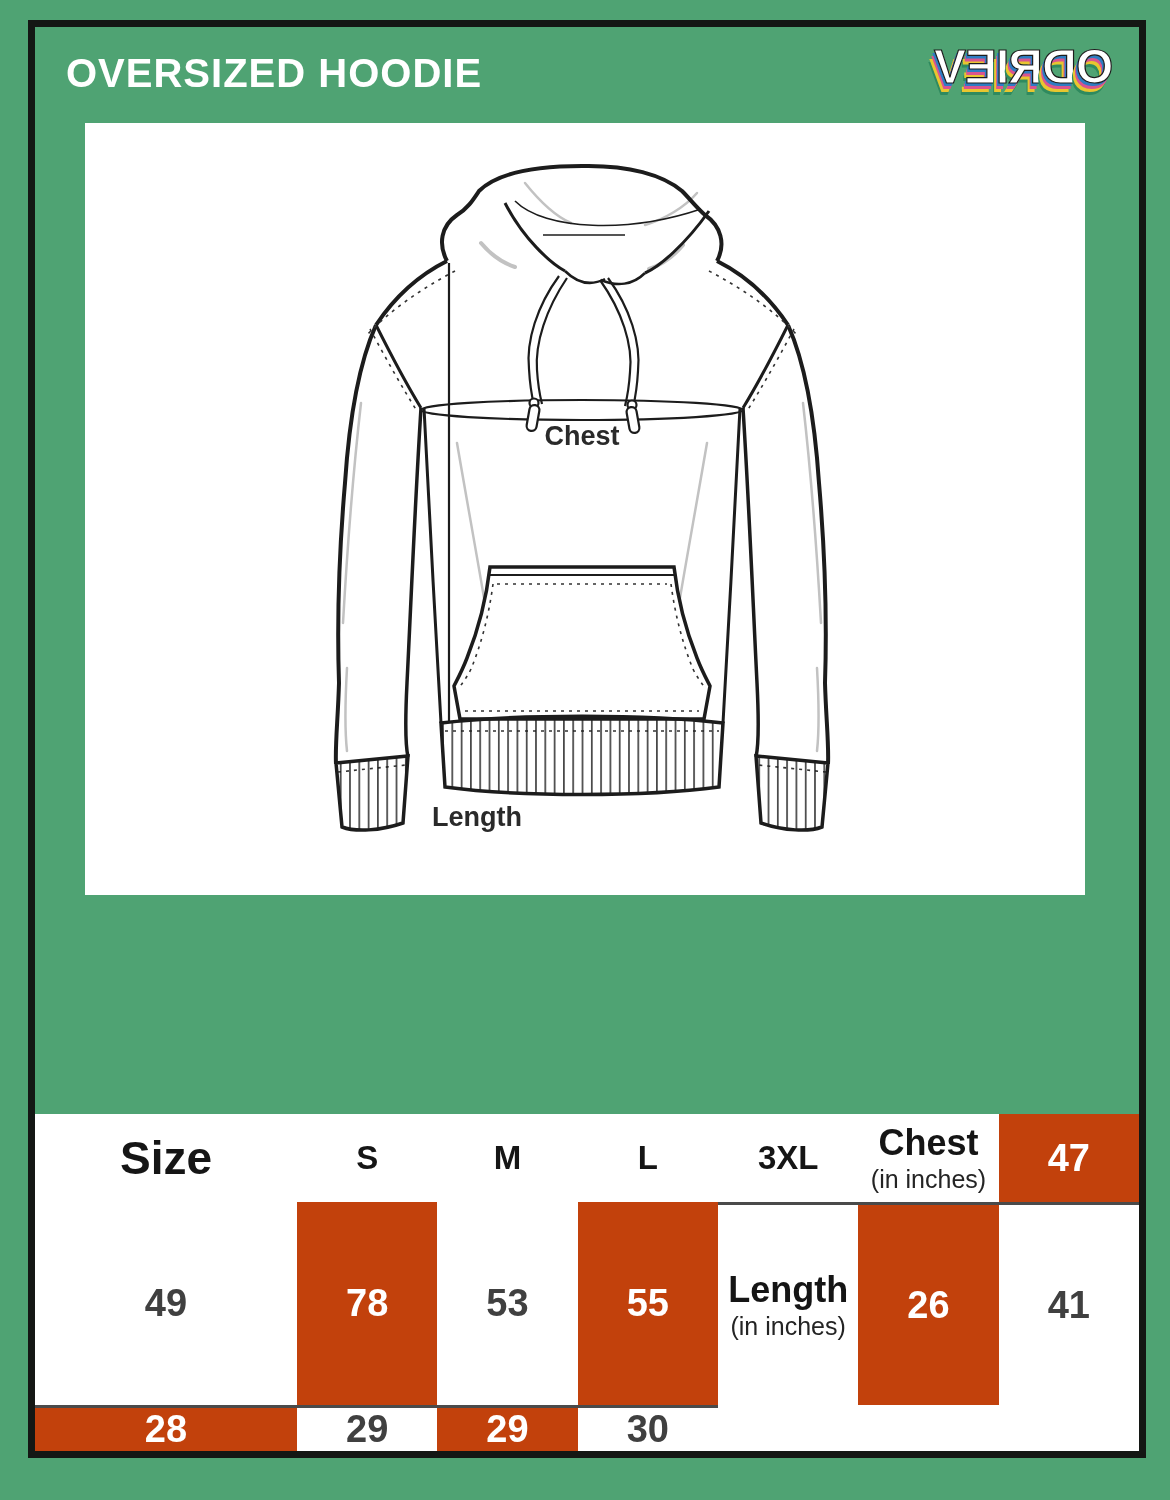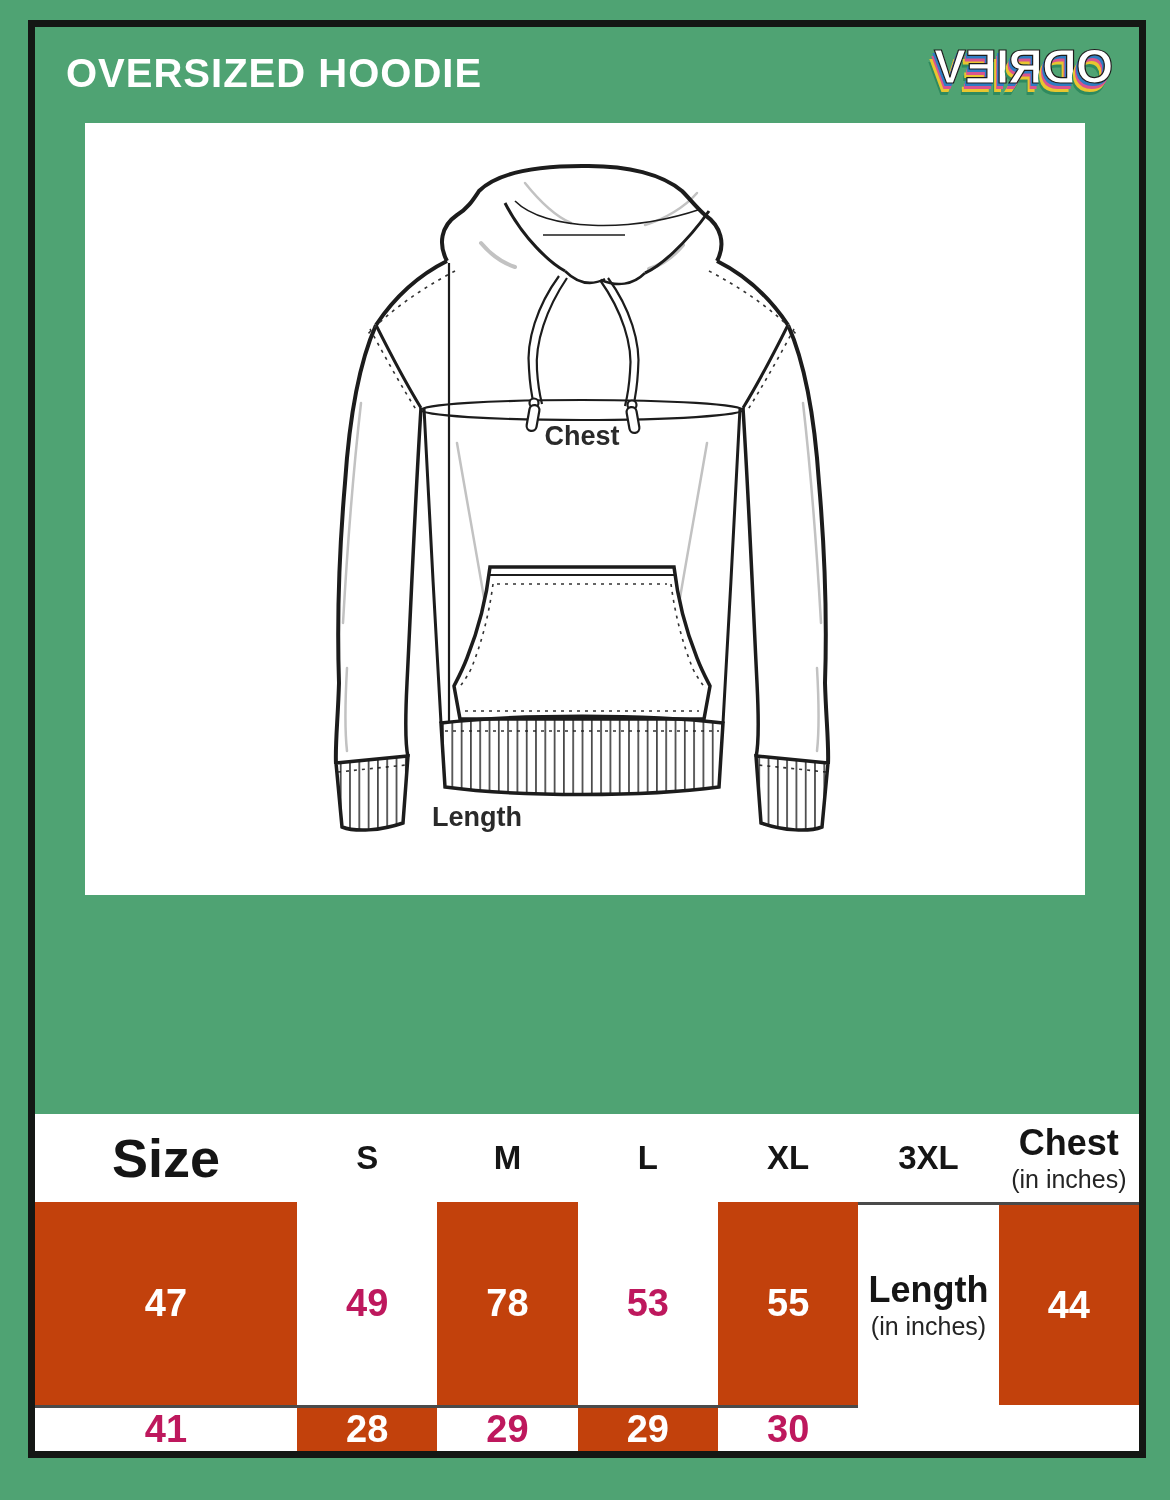--- a/index.html
+++ b/index.html
@@ -19,25 +19,25 @@
           -webkit-text-stroke:1.2px #1d1d1d;
           text-shadow: 2px 3px 0 #2E7CC3, 3px 6px 0 #D9548F, 5px 9px 0 #E8C62F, 6px 12px 0 #2F8A5F; }
   .box { position:absolute; left:50px; top:96px; width:1000px; height:772px; background:#ffffff; }
   .box svg { width:100%; height:100%; display:block; }
 
   
   .ts { flex:1; display:grid; grid-template-columns:262px repeat(6,1fr);
         grid-template-rows:88px 203px 1fr; background:#ffffff; }
   .cell { display:flex; align-items:center; justify-content:center; }
   .head { font-weight:bold; font-size:33px; color:#151515; }
-  .size-head { font-size:54px; }
+  .size-head { font-size:46px; }
   .rowlab { flex-direction:column; }
   .rl { font-weight:bold; font-size:36px; color:#151515; }
   .rs { font-size:25px; color:#242424; margin-top:1px; }
-  .val { font-weight:bold; font-size:38px; color:#be185d; }
+  .val { font-weight:bold; font-size:38px; color:#404040; }
   .hl { background:#c2410c; color:#ffffff; }
   .val.hl { color:#ffffff; }
   .bt { border-top:3px solid #4a4a4a; }
 
   .sketch-label { font-family:"Liberation Sans", sans-serif; font-weight:bold; fill:#2a2a2a; }
 </style>
 </head>
 <body>
 
 <div class="frame">
@@ -138,37 +138,36 @@
       </svg>
     </div>
   </div>
 
   <div class="ts">
 
     <div class="cell head size-head">Size</div>
     <div class="cell head">S</div>
     <div class="cell head">M</div>
     <div class="cell head">L</div>
-    <div class="cell head">XL</div>
     <div class="cell head">3XL</div>
 
     <div class="cell rowlab">
       <div class="rl">Chest</div>
       <div class="rs">(in inches)</div>
     </div>
     <div class="cell val hl">47</div>
     <div class="cell val">49</div>
     <div class="cell val hl">78</div>
     <div class="cell val">53</div>
     <div class="cell val hl">55</div>
 
     <div class="cell rowlab bt">
       <div class="rl">Length</div>
       <div class="rs">(in inches)</div>
     </div>
-    <div class="cell val hl bt">44</div>
+    <div class="cell val hl bt">26</div>
     <div class="cell val bt">41</div>
     <div class="cell val hl bt">28</div>
     <div class="cell val bt">29</div>
     <div class="cell val hl bt">29</div>
     <div class="cell val bt">30</div>
   </div>
 </div>
 
 </body></html>

